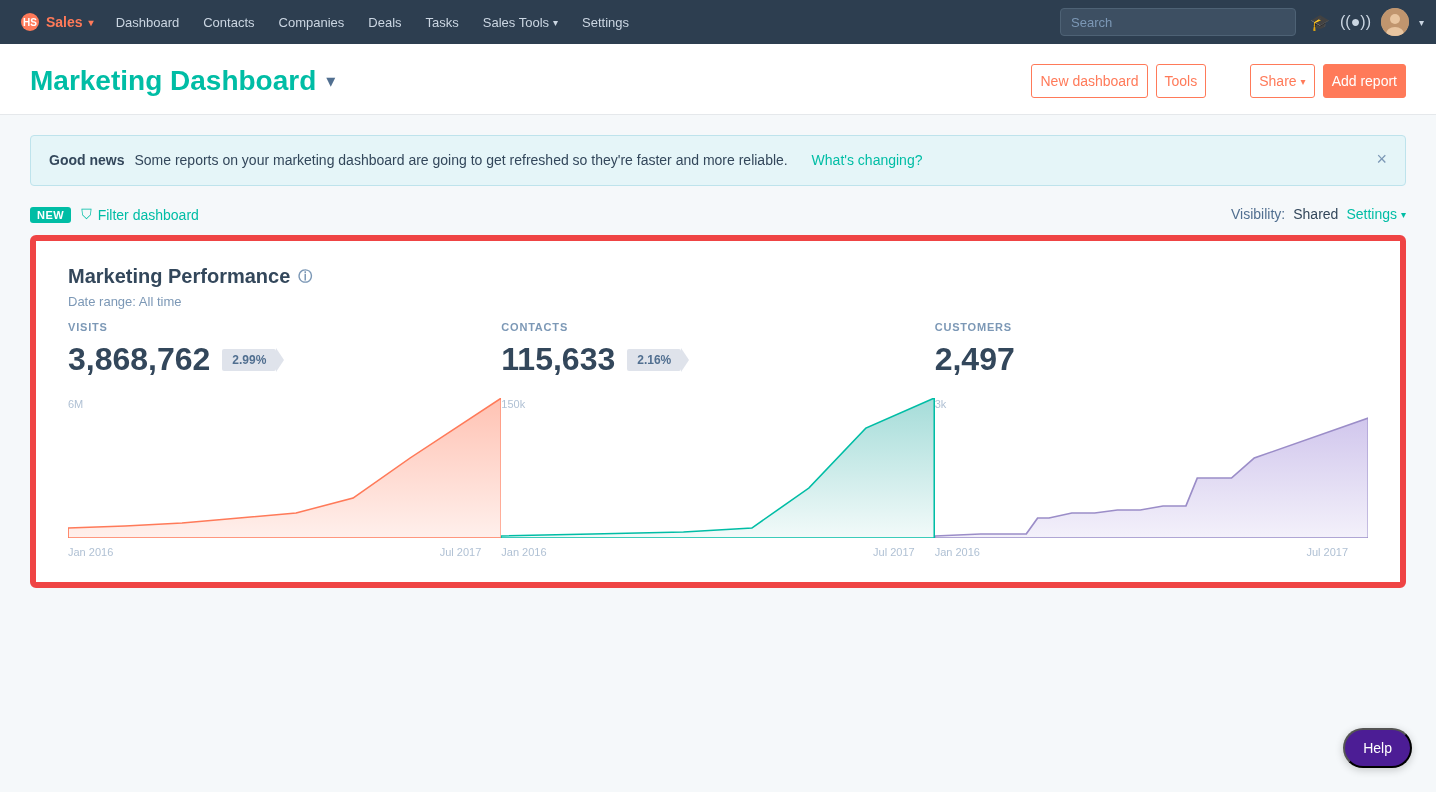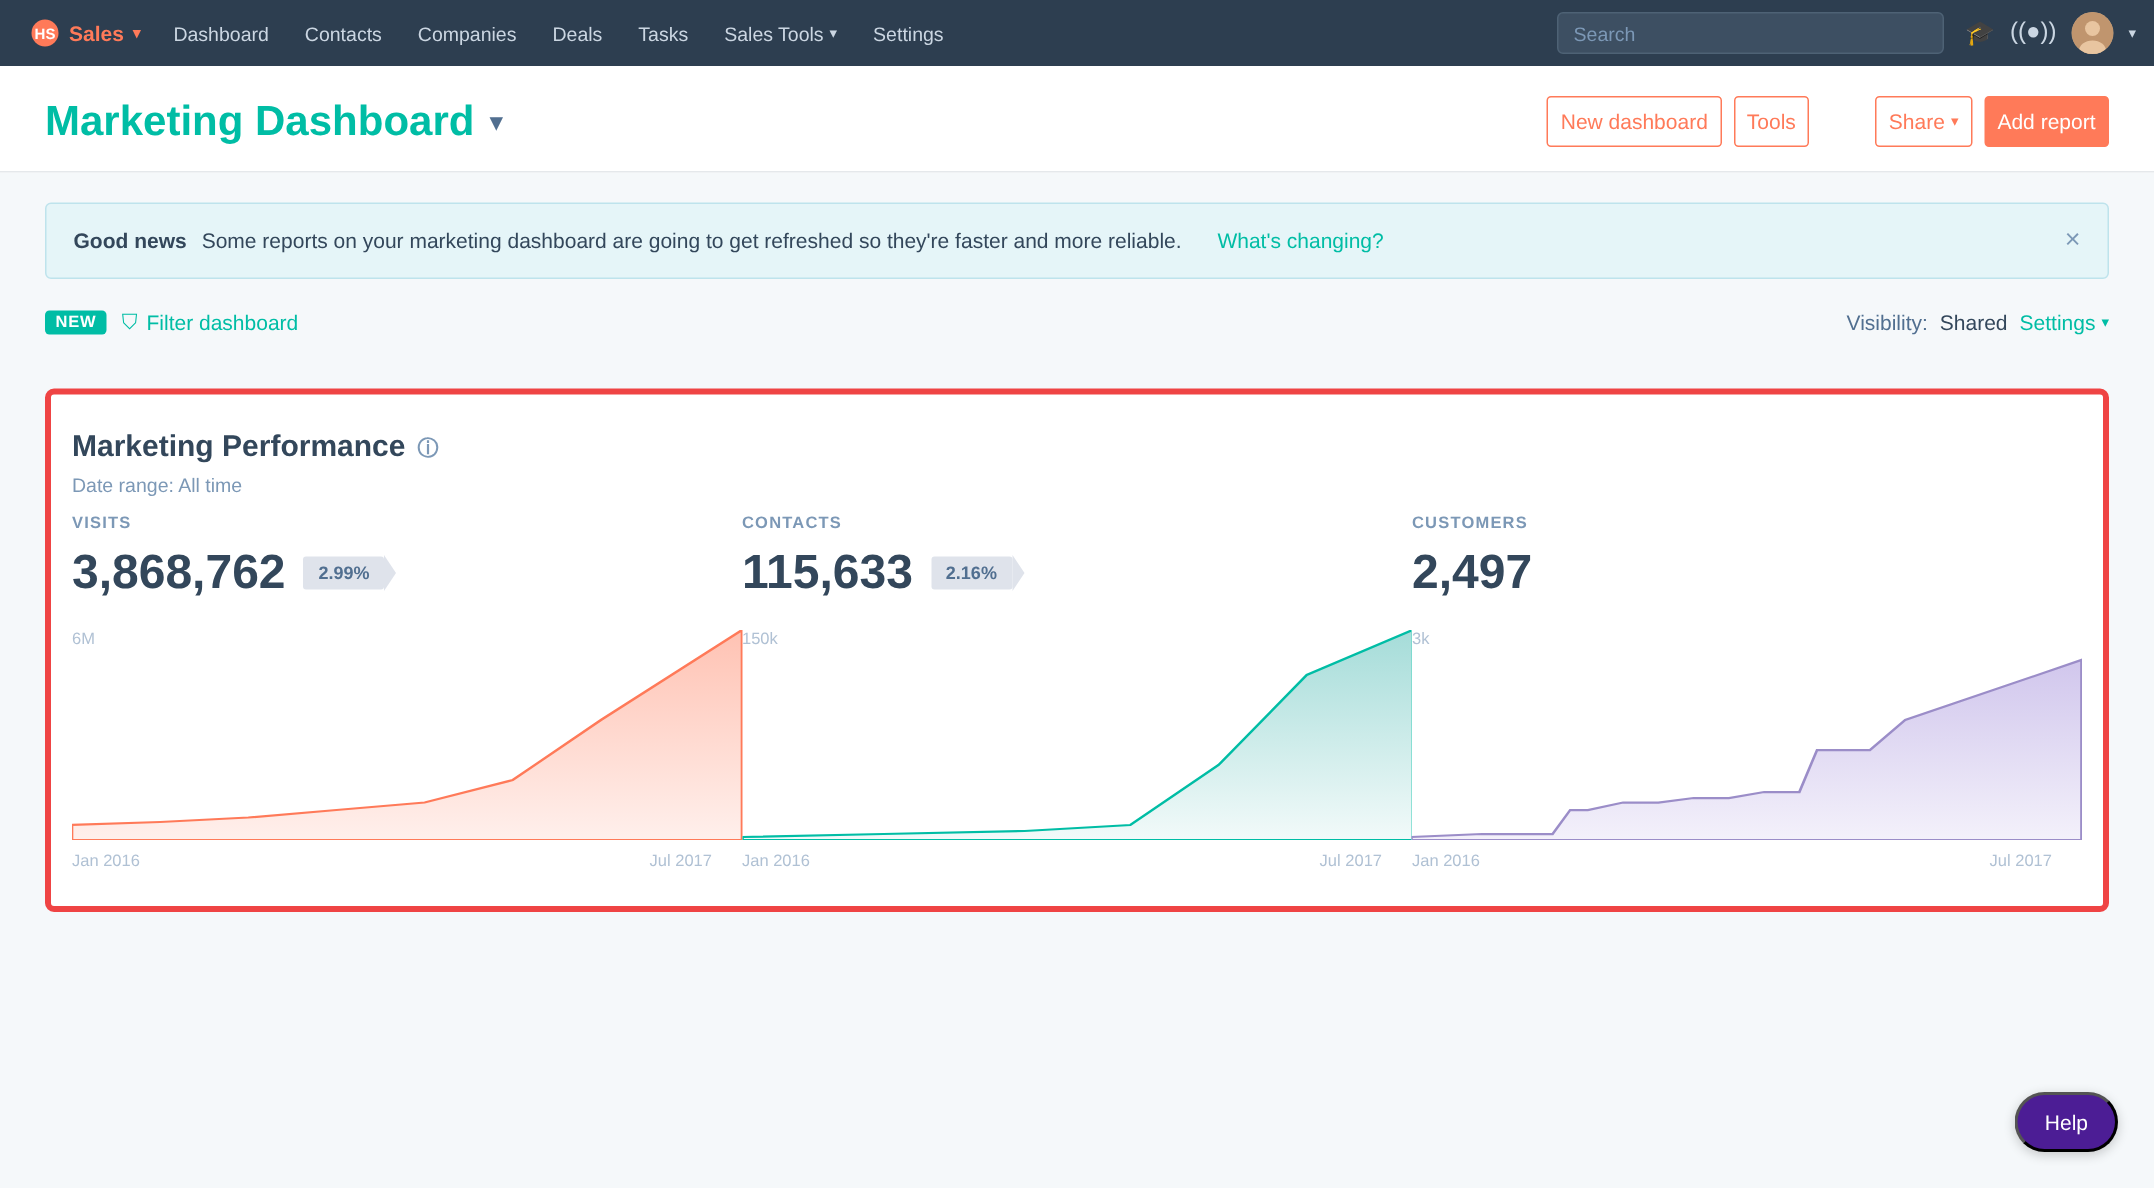--- a/index.html
+++ b/index.html
@@ -3,21 +3,21 @@
   <meta charset="utf-8">
   <style>
     * { box-sizing: border-box; margin: 0; padding: 0; }
     body { font-family: -apple-system, BlinkMacSystemFont, 'Segoe UI', Helvetica, Arial, sans-serif; background: #f5f8fa; color: #33475b; }
 
     
     .nav { background: #2d3e50; display: flex; align-items: center; height: 44px; padding: 0 12px; gap: 4px; }
     .nav-logo { display: flex; align-items: center; gap: 6px; color: #ff7a59; font-weight: 700; font-size: 14px; padding: 0 8px; cursor: pointer; }
     .nav-logo svg { width: 20px; height: 20px; }
     .nav-item { color: #cbd6e2; font-size: 13px; padding: 0 10px; height: 28px; display: flex; align-items: center; cursor: pointer; gap: 4px; text-decoration: none; }
-    .nav-search { margin-left: auto; background: #3d4f62; border: 1px solid #4e6275; border-radius: 4px; height: 28px; width: 258px; padding: 0 10px; color: #cbd6e2; font-size: 13px; outline: none; }
+    .nav-search { margin-left: auto; background: #3d4f62; border: 1px solid #4e6275; border-radius: 4px; height: 28px; width: 236px; padding: 0 10px; color: #cbd6e2; font-size: 13px; outline: none; }
     .nav-search::placeholder { color: #7c98b6; }
     .nav-right { display: flex; align-items: center; gap: 10px; margin-left: 10px; }
     .nav-icon { color: #cbd6e2; font-size: 16px; cursor: pointer; }
     .nav-avatar { width: 28px; height: 28px; border-radius: 50%; background: #c0a080; display: flex; align-items: center; justify-content: center; font-size: 12px; color: #fff; cursor: pointer; overflow: hidden; }
     .nav-chevron { color: #cbd6e2; font-size: 10px; cursor: pointer; }
 
     
     .page-header { background: #fff; padding: 20px 30px 16px; border-bottom: 1px solid #e5e8eb; display: flex; align-items: center; justify-content: space-between; }
     .page-title-area { display: flex; align-items: center; gap: 10px; }
     .page-title { color: #00bda5; font-size: 28px; font-weight: 600; }
@@ -32,32 +32,32 @@
     .content { padding: 20px 30px; }
 
     
     .alert { background: #e5f5f8; border: 1px solid #bee3ec; border-radius: 4px; padding: 14px 18px; display: flex; align-items: flex-start; justify-content: space-between; margin-bottom: 20px; }
     .alert-body { display: flex; align-items: flex-start; gap: 10px; font-size: 14px; color: #33475b; line-height: 1.5; }
     .alert-label { font-weight: 700; }
     .alert-link { color: #00bda5; text-decoration: none; }
     .alert-close { color: #7c98b6; font-size: 18px; cursor: pointer; line-height: 1; }
 
     
-    .filter-bar { display: flex; align-items: flex-end; justify-content: space-between; margin-bottom: 36px; }
+    .filter-bar { display: flex; align-items: flex-start; justify-content: space-between; margin-bottom: 12px; }
     .filter-left { display: flex; align-items: center; gap: 10px; }
     .badge-new { background: #00bda5; color: #fff; font-size: 11px; font-weight: 700; padding: 2px 7px; border-radius: 3px; letter-spacing: 0.5px; }
     .filter-btn { display: flex; align-items: center; gap: 6px; color: #00bda5; font-size: 14px; cursor: pointer; border: none; background: none; }
     .filter-icon { font-size: 14px; }
     .filter-right { display: flex; align-items: center; gap: 8px; font-size: 14px; color: #33475b; }
     .visibility-label { color: #516f90; }
     .visibility-value { color: #33475b; font-weight: 500; }
     .settings-btn { color: #00bda5; font-size: 14px; cursor: pointer; display: flex; align-items: center; gap: 4px; border: none; background: none; }
 
     
-    .card { background: #fff; border: 4px solid #ef4444; border-radius: 6px; padding: 24px 14px; }
+    .card { background: #fff; border: 6px solid #ef4444; border-radius: 6px; padding: 24px 32px; }
     .card-title { font-size: 20px; font-weight: 600; color: #33475b; display: flex; align-items: center; gap: 8px; margin-bottom: 6px; }
     .card-title-icon { color: #7c98b6; font-size: 14px; }
     .date-range { font-size: 13px; color: #7c98b6; margin-bottom: 12px; }
 
     
     .metrics-grid { display: grid; grid-template-columns: 1fr 1fr 1fr; gap: 0; }
     .metric-col { position: relative; }
     .metric-label { font-size: 11px; font-weight: 600; color: #7c98b6; letter-spacing: 0.8px; text-transform: uppercase; margin-bottom: 8px; }
     .metric-value-row { display: flex; align-items: center; gap: 12px; margin-bottom: 20px; }
     .metric-value { font-size: 32px; font-weight: 600; color: #33475b; }

